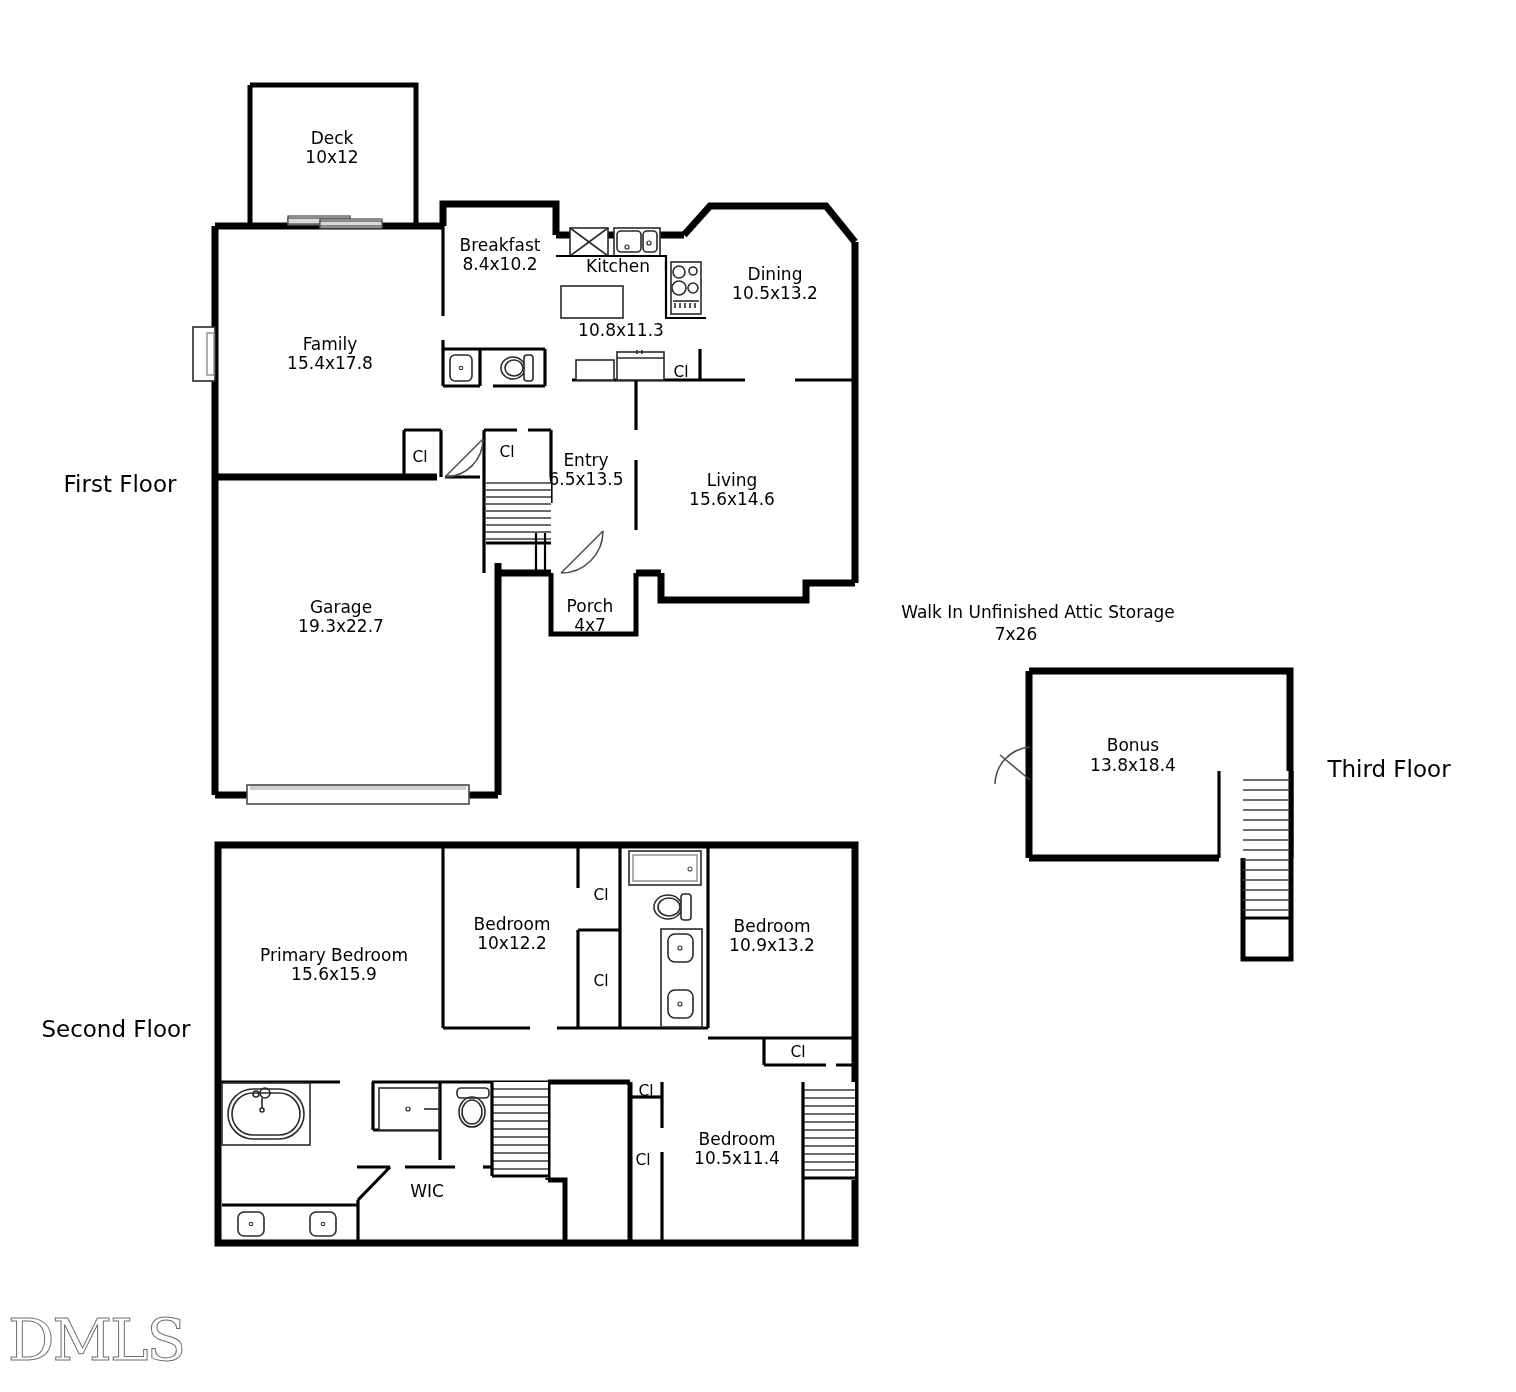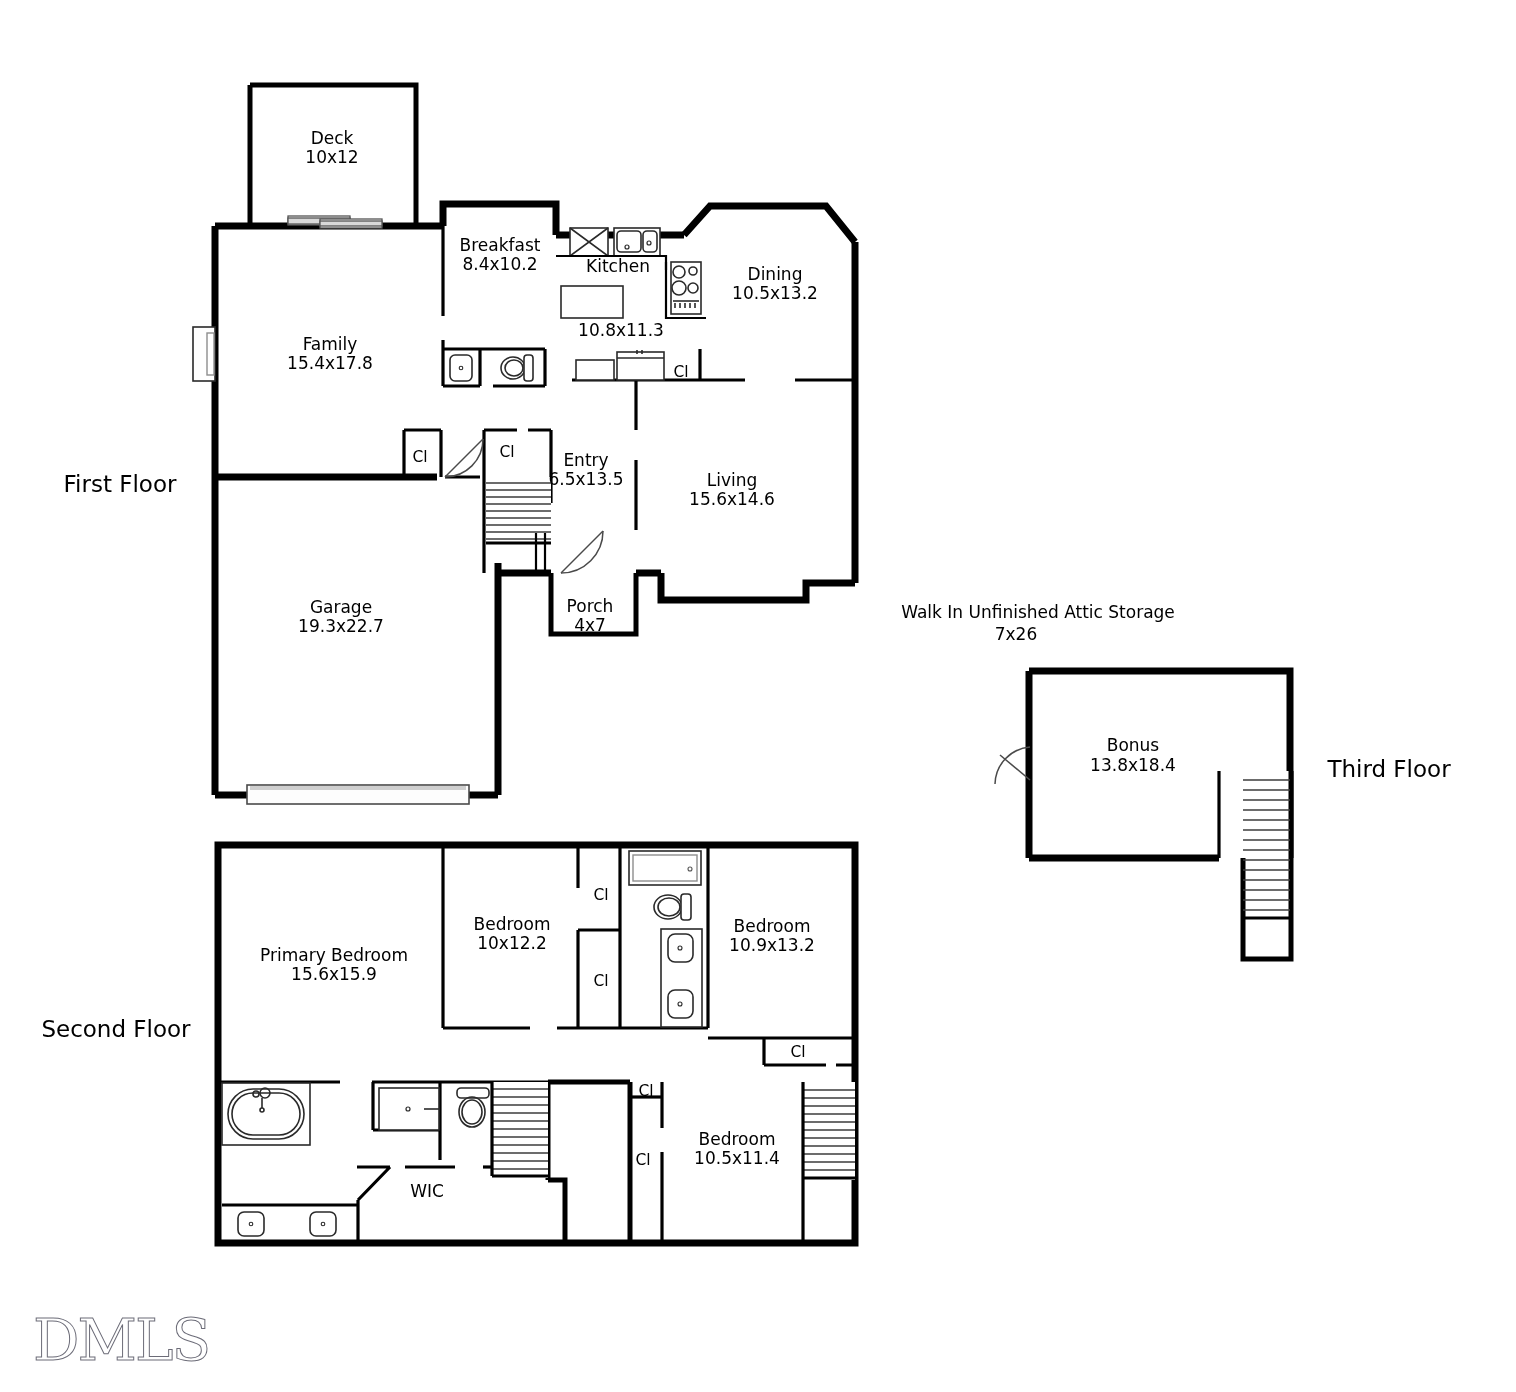--- a/index.html
+++ b/index.html
@@ -67,21 +67,20 @@
     position: absolute;
     left: 8px;
     top: 1306px;
     font-family: "DejaVu Serif", serif;
     font-size: 58px;
     letter-spacing: -2px;
     color: transparent;
     -webkit-text-stroke: 1px #3a3a4a;
     opacity: 0.75;
     user-select: none;
-    margin-left: 25px;
   }
 </style>
 </head>
 <body>
 
 <div id="plan-root">
 <svg width="1516" height="1392" viewBox="0 0 1516 1392" xmlns="http://www.w3.org/2000/svg">
 
   <g>
 

